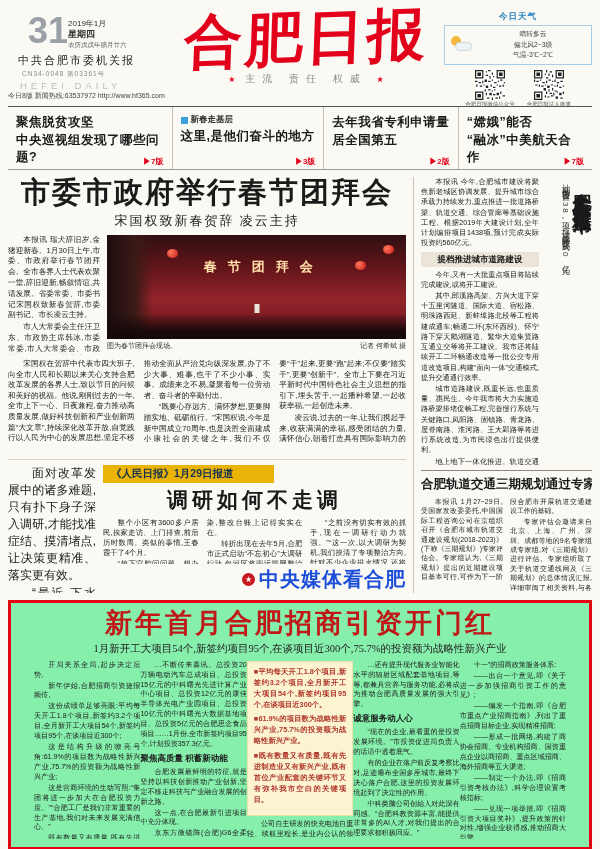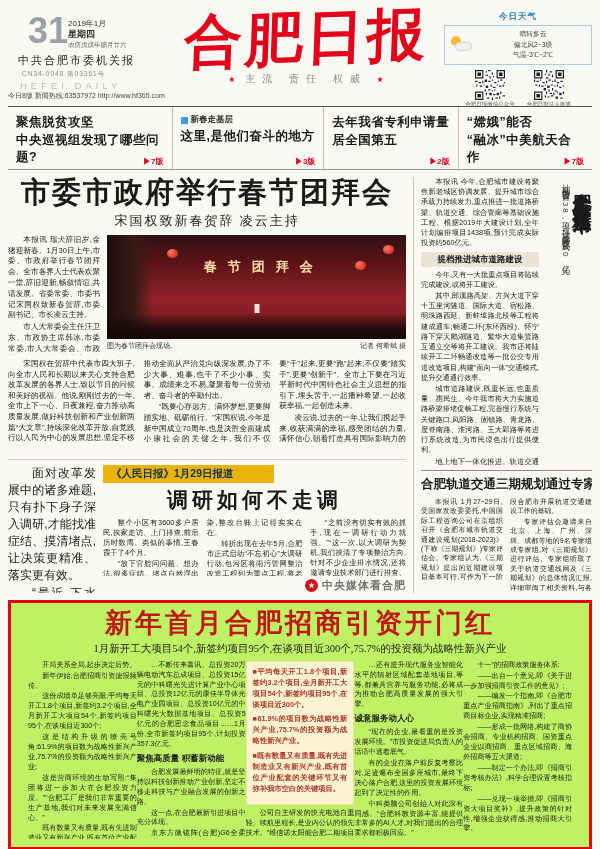--- a/index.html
+++ b/index.html
@@ -66,36 +66,36 @@
 
 
 .diaoyan{display:flex;gap:7px;margin-top:6px;border-top:1px solid #d7d2c6;padding-top:5px;flex:1;overflow:hidden}
 .dy-left{width:88px;font-size:12px;line-height:1.42;text-align:justify;overflow:hidden}
 .dy-main{flex:1;display:flex;flex-direction:column;overflow:hidden}
 .kicker{background:#eab308;font-size:10.5px;font-weight:bold;padding:2px 40px 2px 8px;color:#14324e;align-self:flex-start}
 .dy-title{font-family:"Liberation Serif",serif;font-weight:bold;font-size:21px;text-align:center;letter-spacing:4px;margin:3px 0 4px}
 .dy-body{column-count:3;column-gap:8px;font-size:7.3px;line-height:1.38;text-align:justify;flex:1;overflow:hidden}
 .media-badge{display:flex;justify-content:flex-end;align-items:center;gap:4px;margin-top:2px}
 .badge-icon{width:13px;height:13px;border-radius:50%;background:#c8161e;color:#fff;font-size:8px;display:flex;align-items:center;justify-content:center;flex:none}
-.badge-text{color:#737373;font-weight:900;font-size:11px;letter-spacing:1px;font-family:Liberation Serif, serif}
+.badge-text{color:#1d4ed8;font-weight:900;font-size:20px;letter-spacing:1px;font-family:Liberation Serif, serif}
 
 
 .sidebar{flex:1;border-left:1px solid #c9c4ba;padding-left:7px;margin-left:7px;display:flex;flex-direction:column;overflow:hidden}
 .sb-top{display:flex;height:288px;overflow:hidden}
 .sb-art{flex:1;font-size:7.2px;line-height:1.42;text-align:justify;overflow:hidden;padding-right:5px}
 .sb-sub{background:#eae5d8;text-align:center;font-weight:bold;font-size:8.5px;padding:1.5px 0;margin:3px 0}
 .vhead{width:48px;display:flex;flex-direction:row;justify-content:flex-end;flex:none}
 .vh-sub{writing-mode:vertical-rl;font-size:8px;color:#333;margin-right:2px;letter-spacing:2px;line-height:1.25}
 .vh-big{writing-mode:vertical-rl;font-size:19px;font-weight:900;letter-spacing:2px;line-height:1.05}
 .rail{border-top:1px solid #8d897f;margin-top:5px;padding-top:5px;flex:1;overflow:hidden}
 .rail-title{font-size:12.5px;font-weight:900;text-align:center;margin-bottom:4px;white-space:nowrap}
 .rail-body{column-count:2;column-gap:7px;font-size:6.9px;line-height:1.36;text-align:justify;height:102px;overflow:hidden}
 
 
-.bottom{border:3px solid #e60012;margin-top:7px;height:250px;padding:6px 17px 4px;overflow:hidden;background:#bef264}
+.bottom{border:3px solid #e60012;margin-top:7px;height:250px;padding:6px 23px 4px;overflow:hidden;background:#86efac}
 .bt-title{color:#c01818;font-size:27px;font-weight:900;text-align:center;letter-spacing:3px;line-height:1.1}
 .bt-sub{font-family:"Liberation Serif",serif;text-align:center;font-size:10.5px;margin:3px 0 5px;color:#222}
 .bt-cols{display:flex;height:178px;overflow:hidden}
 .bt-col{flex:1;font-size:7.1px;line-height:1.4;text-align:justify;overflow:hidden}
 .col-subhead{text-align:left;font-weight:bold;font-size:8.5px;margin:3px 0}
 .hl-box{background:#fcf3d0;border:1px solid #efe0aa;padding:5px 6px;margin-bottom:4px}
 .hl-box p{color:#b03a2e;font-weight:bold;font-size:7.3px;line-height:1.5;text-indent:0;margin-bottom:4px}
 </style>
 </head>
 <body>

